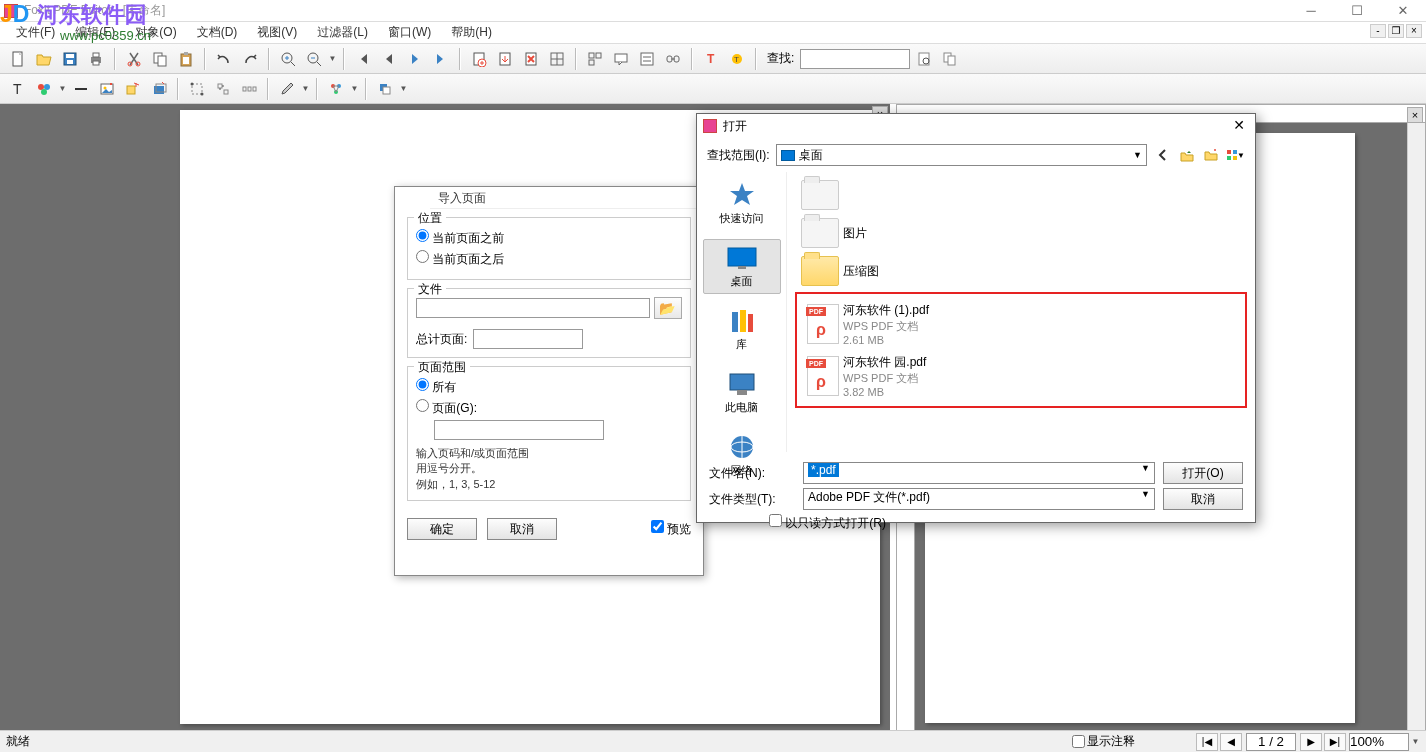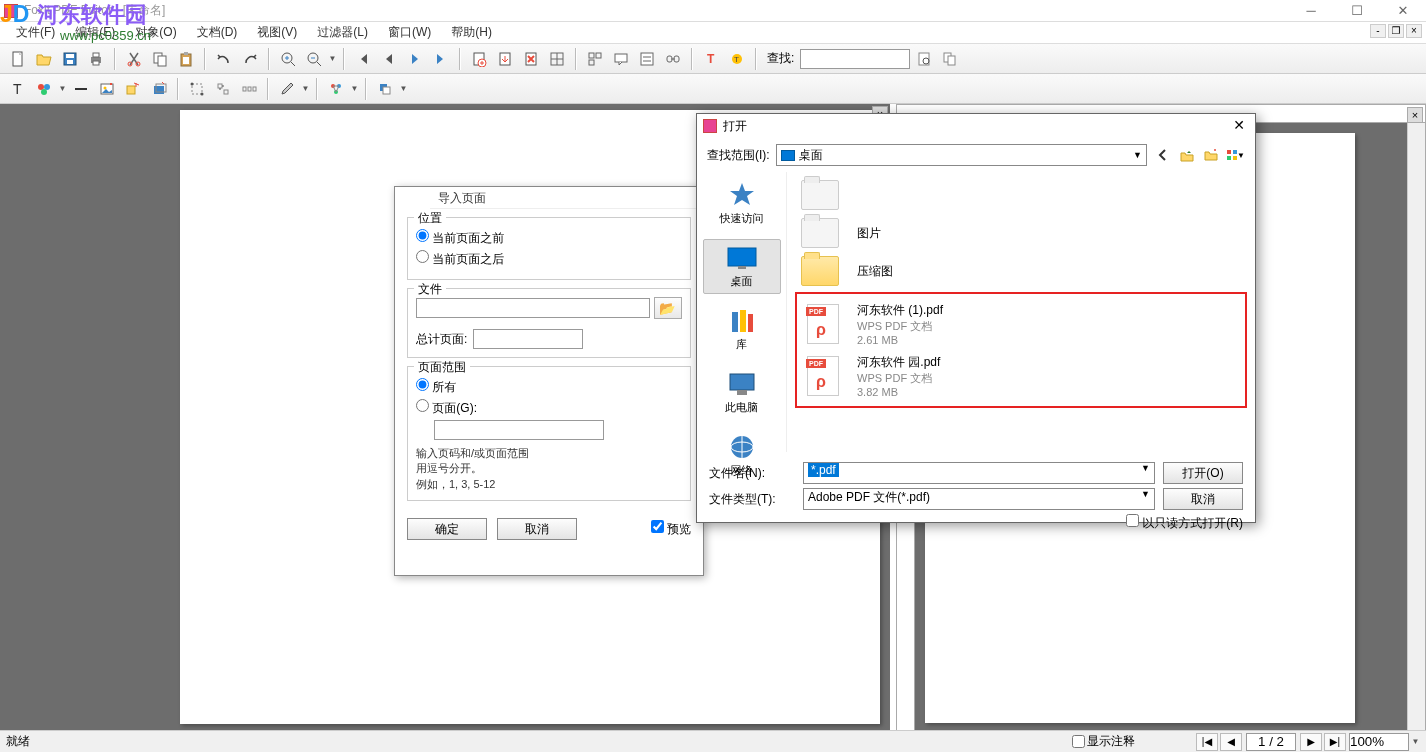--- a/index.html
+++ b/index.html
@@ -68,58 +68,58 @@
 .dlg-import .dlg-title { height: 22px; padding: 3px 8px; font-size: 12px; color: #333; border-bottom: 1px solid #eee; margin-left: 35px; }
 .dlg-import .grp { border: 1px solid #ccc; margin: 8px 12px; padding: 8px; position: relative; }
 .dlg-import .grp-lbl { position: absolute; top: -8px; left: 6px; background: #fff; padding: 0 4px; font-size: 12px; }
 .dlg-import label { display: block; margin: 3px 0; font-size: 12px; }
 .dlg-import input[type=text] { height: 20px; border: 1px solid #999; padding: 0 3px; }
 .dlg-import .file-row { display: flex; gap: 4px; align-items: center; }
 .dlg-import .file-row input { flex: 1; }
 .dlg-import .open-btn { width: 28px; height: 22px; border: 1px solid #aaa; background: linear-gradient(#fdfdfd,#e8e8e8); cursor: pointer; display: flex; align-items: center; justify-content: center; }
 .dlg-import .hint { font-size: 11px; color: #333; margin-top: 6px; line-height: 1.4; }
 .dlg-import .dlg-btns { display: flex; align-items: center; padding: 8px 12px; gap: 10px; }
-.dlg-import button.btn { width: 80px; height: 22px; border: 1px solid #888; background: linear-gradient(#fdfdfd,#e4e4e4); font-size: 12px; cursor: pointer; }
+.dlg-import button.btn { width: 70px; height: 22px; border: 1px solid #888; background: linear-gradient(#fdfdfd,#e4e4e4); font-size: 12px; cursor: pointer; }
 
 
 .dlg-open { position: absolute; left: 696px; top: 113px; width: 560px; height: 410px; background: #fff; border: 1px solid #666; box-shadow: 3px 3px 12px rgba(0,0,0,0.4); z-index: 30; }
 .dlg-open .dlg-titlebar { height: 24px; display: flex; align-items: center; padding: 0 6px; }
 .dlg-open .dlg-titlebar .t-icon { width: 14px; height: 14px; background: #e84393; border: 1px solid #c44; margin-right: 6px; }
 .dlg-open .dlg-titlebar .t-text { flex: 1; font-size: 12px; }
 .dlg-open .dlg-titlebar .t-close { width: 20px; height: 18px; font-size: 14px; text-align: center; cursor: pointer; }
 .dlg-open .loc-row { display: flex; align-items: center; padding: 6px 10px; gap: 6px; }
 .dlg-open .loc-select { flex: 1; height: 22px; border: 1px solid #888; background: #fff; display: flex; align-items: center; padding: 0 4px; gap: 4px; }
 .dlg-open .loc-select .desk-ic { width: 14px; height: 11px; background: #0078d7; border: 1px solid #005a9e; }
 .dlg-open .loc-select .dd { margin-left: auto; font-size: 9px; }
 .dlg-open .loc-btns { display: flex; gap: 4px; }
 .dlg-open .loc-btns .lb { width: 20px; height: 20px; display: flex; align-items: center; justify-content: center; cursor: pointer; }
 .dlg-open .body { display: flex; height: 280px; }
 .dlg-open .places { width: 90px; background: #fff; border-right: 1px solid #eee; display: flex; flex-direction: column; align-items: center; padding-top: 4px; gap: 8px; }
 .dlg-open .place { width: 78px; text-align: center; font-size: 11px; cursor: pointer; padding: 4px 0; border: 1px solid transparent; border-radius: 2px; }
 .dlg-open .place.sel { background: #e4e4e4; border-color: #bbb; }
 .dlg-open .place .p-ic { width: 36px; height: 28px; margin: 0 auto 2px; display: flex; align-items: center; justify-content: center; }
 .dlg-open .files { flex: 1; padding: 4px 8px; overflow: hidden; }
-.dlg-open .file-item { display: flex; align-items: center; gap: 18px; padding: 4px 6px; }
+.dlg-open .file-item { display: flex; align-items: center; gap: 4px; padding: 4px 6px; }
 .dlg-open .file-item.folder .f-ic { width: 38px; height: 30px; background: linear-gradient(#ffe9a8,#ffd76a); border: 1px solid #e6c14f; border-radius: 2px; position: relative; }
 .dlg-open .file-item.folder .f-ic::before { content: ""; position: absolute; top: -5px; left: 2px; width: 14px; height: 6px; background: #ffe08a; border: 1px solid #e6c14f; border-bottom: none; border-radius: 2px 2px 0 0; }
 .dlg-open .file-item .f-name { font-size: 12px; }
 .dlg-open .file-item.pdf .f-ic { width: 32px; height: 40px; background: #fff; border: 1px solid #ccc; position: relative; }
 .dlg-open .file-item.pdf .f-ic::before { content: "PDF"; position: absolute; top: 2px; left: -2px; background: #e74c3c; color: #fff; font-size: 7px; padding: 1px 3px; font-weight: bold; }
 .dlg-open .file-item.pdf .f-ic::after { content: "ρ"; position: absolute; bottom: 4px; left: 8px; color: #e74c3c; font-size: 16px; font-weight: bold; }
 .dlg-open .file-item .f-meta { display: flex; flex-direction: column; }
 .dlg-open .file-item .f-type, .dlg-open .file-item .f-size { font-size: 11px; color: #888; }
 .dlg-open .red-box { border: 2px solid #e62222; padding: 4px; margin: 2px 0; }
 .dlg-open .foot { padding: 6px 12px; }
 .dlg-open .foot-row { display: flex; align-items: center; gap: 8px; margin: 4px 0; }
 .dlg-open .foot-row .fl { width: 86px; font-size: 12px; }
 .dlg-open .foot-row .fc { flex: 1; height: 22px; border: 1px solid #888; background: #fff; display: flex; align-items: flex-start; padding: 0 4px; }
 .dlg-open .foot-row .fc .sel-text { background: #0078d7; color: #fff; padding: 0 3px; font-size: 12px; }
 .dlg-open .foot-row .fc .dd { margin-left: auto; font-size: 9px; }
 .dlg-open .foot-row button { width: 80px; height: 22px; border: 1px solid #888; background: linear-gradient(#fdfdfd,#e4e4e4); font-size: 12px; cursor: pointer; }
-.dlg-open .foot-row.chk { justify-content: flex-end; padding-left: 60px; }
+.dlg-open .foot-row.chk { justify-content: flex-start; padding-left: 60px; }
 
 .folder-gray { background: #f5f5f5 !important; border-color: #ccc !important; }
 .folder-gray::before { background: #eee !important; border-color: #ccc !important; }
 
 </style>
 </head>
 <body>
 
 <div class="watermark">
   <span class="logo"><span class="l1">J</span><span class="l2">D</span></span>

